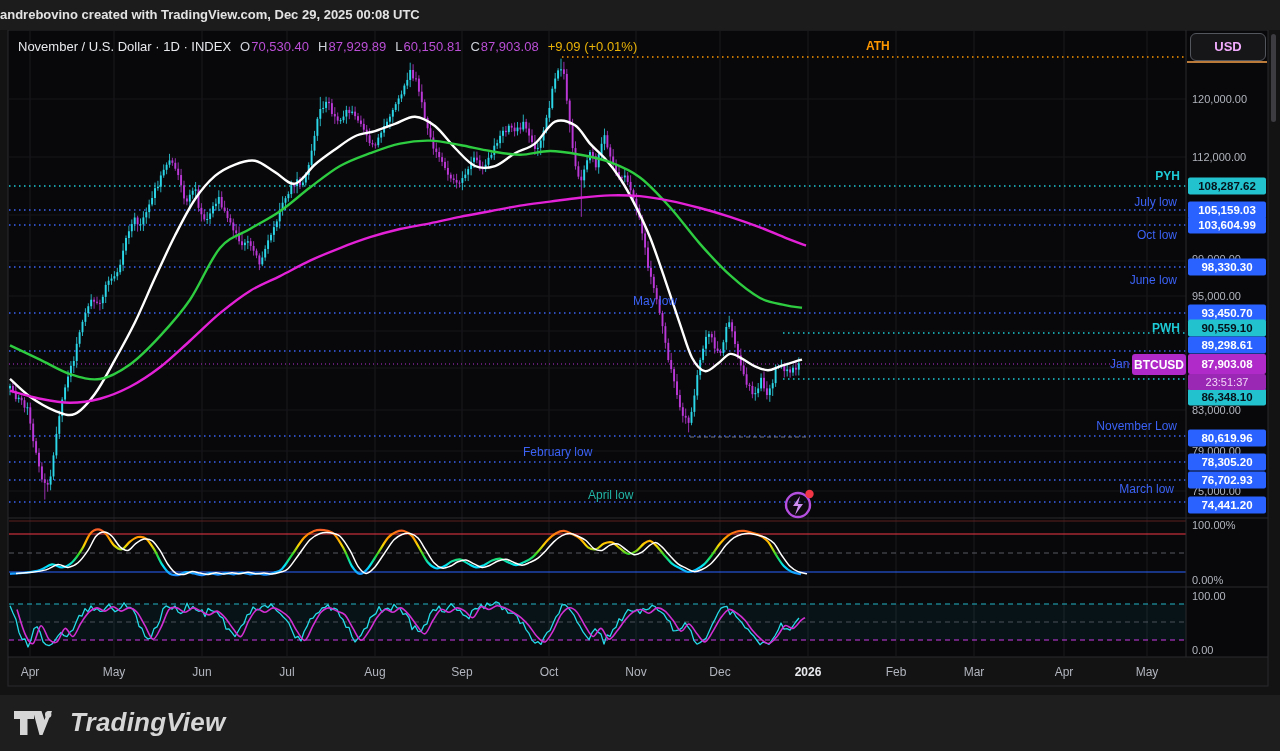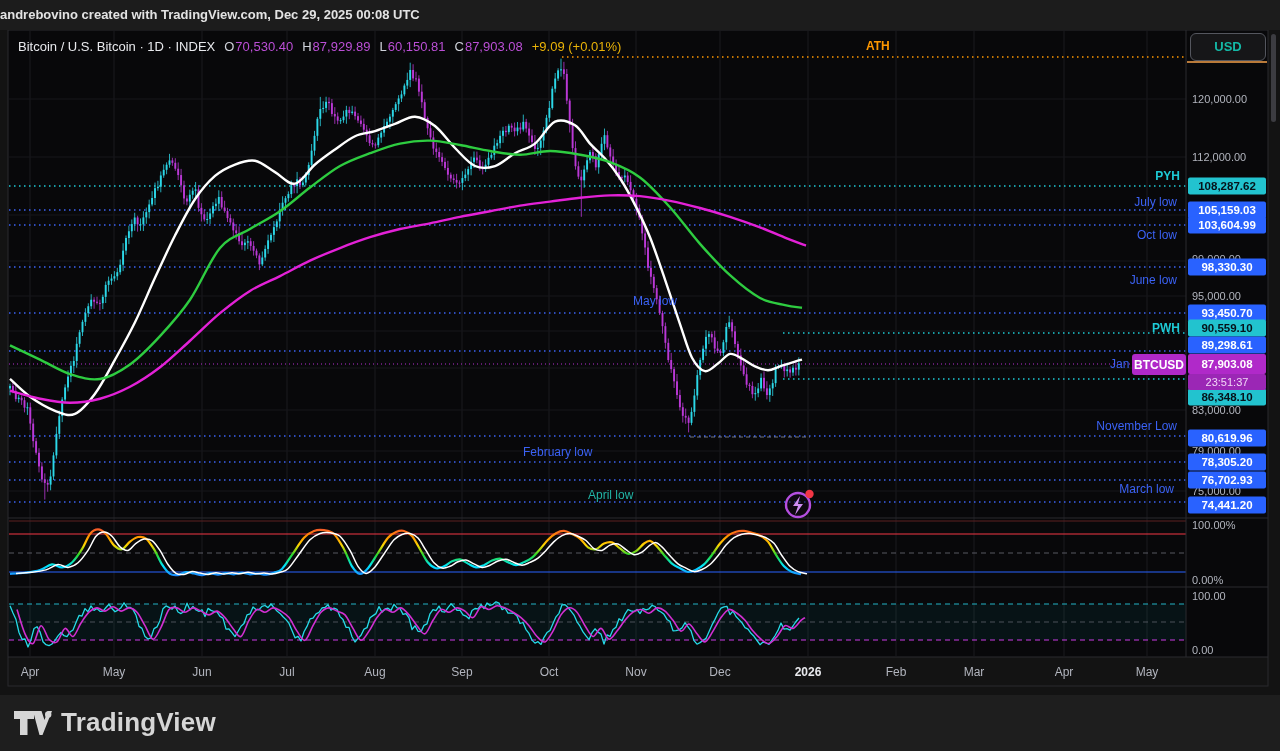--- a/index.html
+++ b/index.html
@@ -9,24 +9,24 @@
           color:#e3e3e3;font-size:13px;font-weight:bold;line-height:30px;
           box-sizing:border-box;z-index:5;}
   #chart-svg{position:absolute;left:0;top:0;z-index:1;}
   #chart-svg text{font-family:"Liberation Sans", sans-serif;}
   .header{position:absolute;left:18px;top:39px;z-index:4;font-size:13px;color:#e8e9ed;
           display:flex;gap:9px;align-items:baseline;white-space:nowrap;}
   .header .k{color:#cfd2da;margin-right:1px;}
   .header .v{color:#bb4fd6;}
   .header .chg{color:#eab308;}
   .usd-btn{position:absolute;left:1190px;top:33px;width:74px;height:26px;z-index:4;
-           border:1px solid #54565e;border-radius:6px;background:#161618;color:#14b8a6;
+           border:1px solid #54565e;border-radius:6px;background:#161618;color:#f0abfc;
            font-size:13px;font-weight:bold;text-align:center;line-height:26px;cursor:pointer;}
   .footer{position:absolute;left:0;top:695px;width:1280px;height:56px;background:#1e1e1e;z-index:5;}
-  .tv-logo{position:absolute;left:14px;top:12px;display:flex;align-items:center;gap:9px;cursor:pointer;}
+  .tv-logo{position:absolute;left:14px;top:12px;display:flex;align-items:center;gap:18px;cursor:pointer;font-style:italic;}
   .tv-logo span{color:#d6d6d6;font-size:26px;font-weight:bold;letter-spacing:.2px;}
 </style>
 </head>
 <body>
 
 <div class="screen">
   <svg id="chart-svg" width="1280" height="751" viewBox="0 0 1280 751">
       <defs>
         <clipPath id="cpMain">
           <rect x="9" y="31" width="1177" height="486"></rect>
@@ -732,21 +732,21 @@
         <path d="M800 496 l-7 10 h5 l-3 9 8-11 h-5 z" fill="#cf8df2"></path>
         <circle cx="809.5" cy="494" r="4.2" fill="#f23645"></circle>
       </g>
     </svg>
 
   <div class="topbar">
     <span>andrebovino created with TradingView.com, Dec 29, 2025 00:08 UTC</span>
   </div>
 
   <div class="header">
-    <span>Bitcoin / U.S. Bitcoin · 1D · INDEX</span>
+    <span>November / U.S. Dollar · 1D · INDEX</span>
     <span><span class="k">O</span><span class="v">70,530.40</span></span>
     <span><span class="k">H</span><span class="v">87,929.89</span></span>
     <span><span class="k">L</span><span class="v">60,150.81</span></span>
     <span><span class="k">C</span><span class="v">87,903.08</span></span>
     <span class="chg">+9.09 (+0.01%)</span>
   </div>
 
   <div class="usd-btn">USD</div>
 
   <div class="footer">

